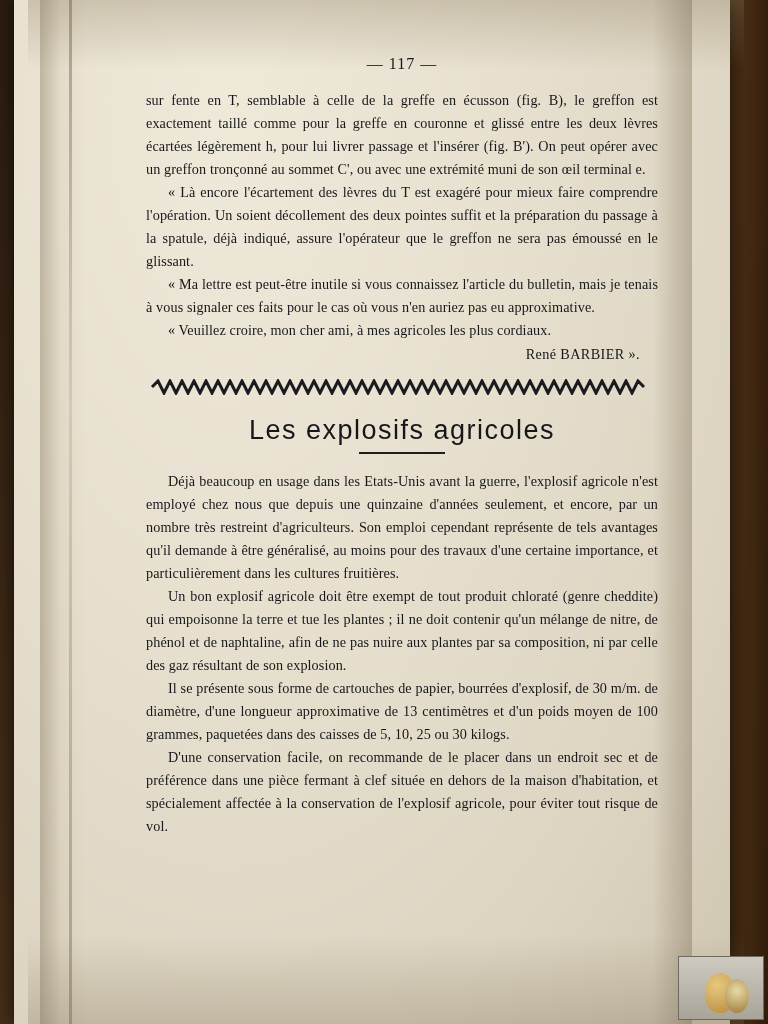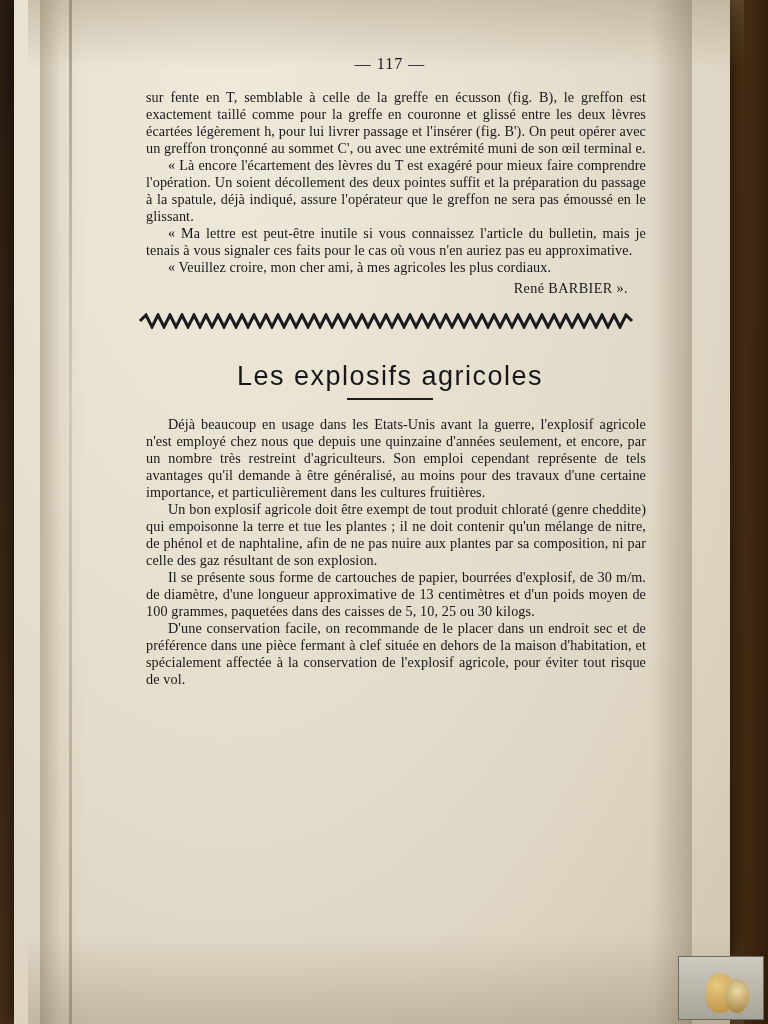--- a/index.html
+++ b/index.html
@@ -69,36 +69,36 @@
   }
   .right-edge-shade {
     position: absolute;
     right: 38px; top: 0; width: 40px; height: 1024px;
     background: linear-gradient(90deg, rgba(255,255,255,0), rgba(110,95,72,0.35));
   }
 
   
   .content {
     position: absolute;
-    left: 120px;
+    left: 132px;
     top: 55px;
     width: 512px;
     color: #17171b;
   }
   .folio {
     text-align: center;
     font-size: 16px;
     letter-spacing: 1px;
     margin-bottom: 16px;
     font-family: "Liberation Serif", serif;
   }
   p.para {
-    margin: 0 0 0 12px;
+    margin: 0 0 0 0;
     font-size: 14.2px;
-    line-height: 17px;
+    line-height: 23px;
     text-align: justify;
     text-justify: inter-word;
     letter-spacing: 0.1px;
     font-family: "Liberation Serif", serif;
   }
   p.indent { text-indent: 22px; }
   p.hang { text-indent: 0; }
 
   
   .zigzag-wrap {
@@ -111,21 +111,21 @@
     font-size: 14.2px;
     margin-top: 4px;
     padding-right: 18px;
     letter-spacing: 0.4px;
   }
   h1.article-title {
     text-align: center;
     font-size: 27px;
     font-weight: normal;
     letter-spacing: 1.5px;
-    margin: 32px 0 6px 0;
+    margin: 20px 0 6px 0;
     font-family: "Liberation Sans", sans-serif;
   }
   .title-rule {
     width: 86px;
     height: 2px;
     background: #1d1d20;
     margin: 4px auto 16px auto;
   }
   .body-block p { margin-bottom: 0; }
 

